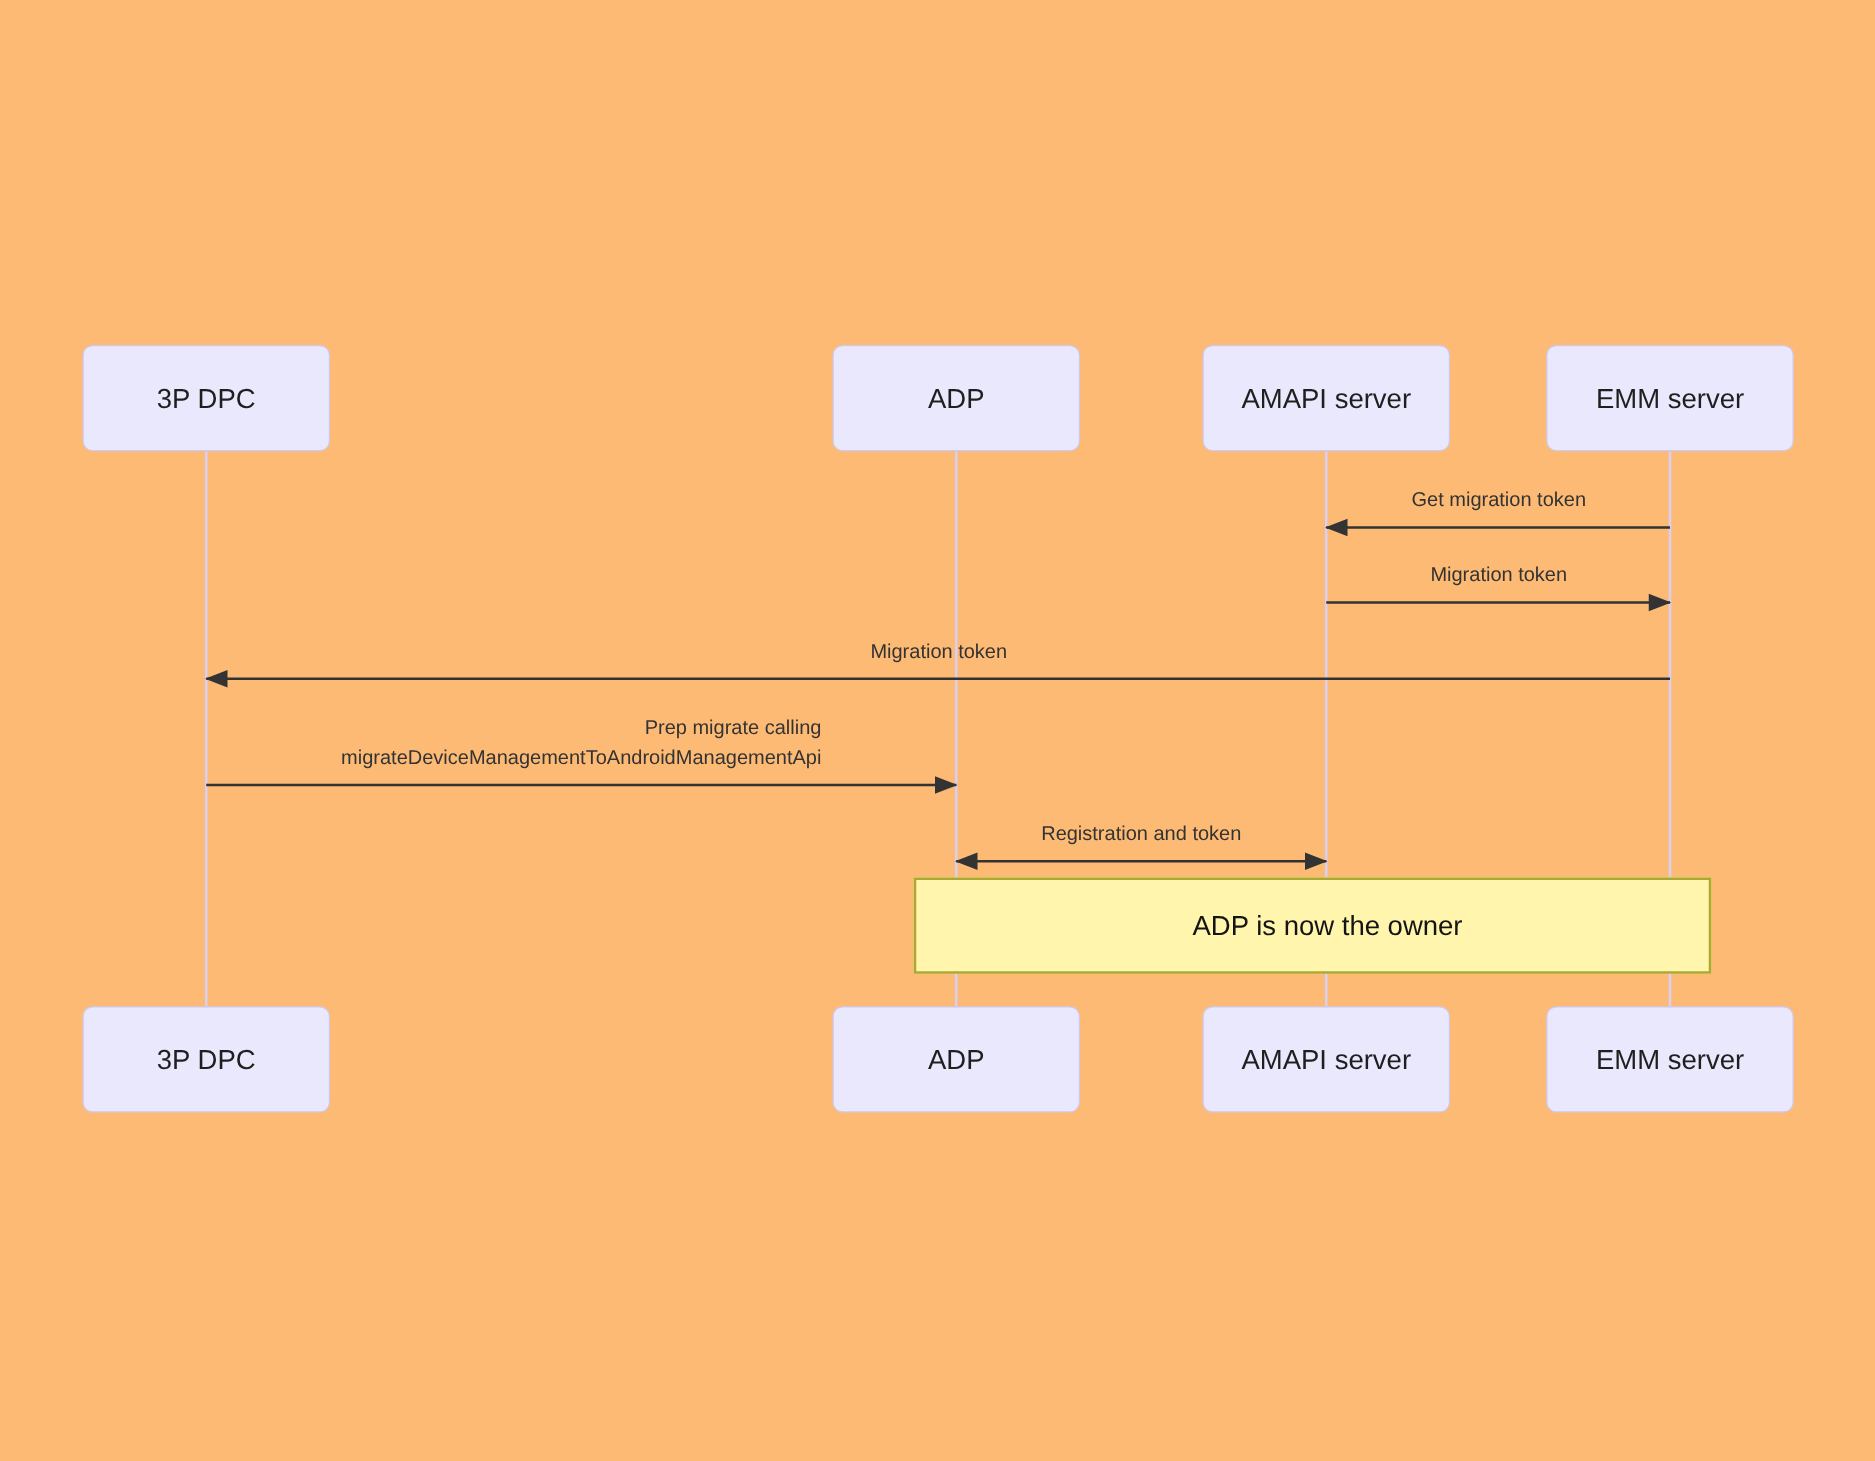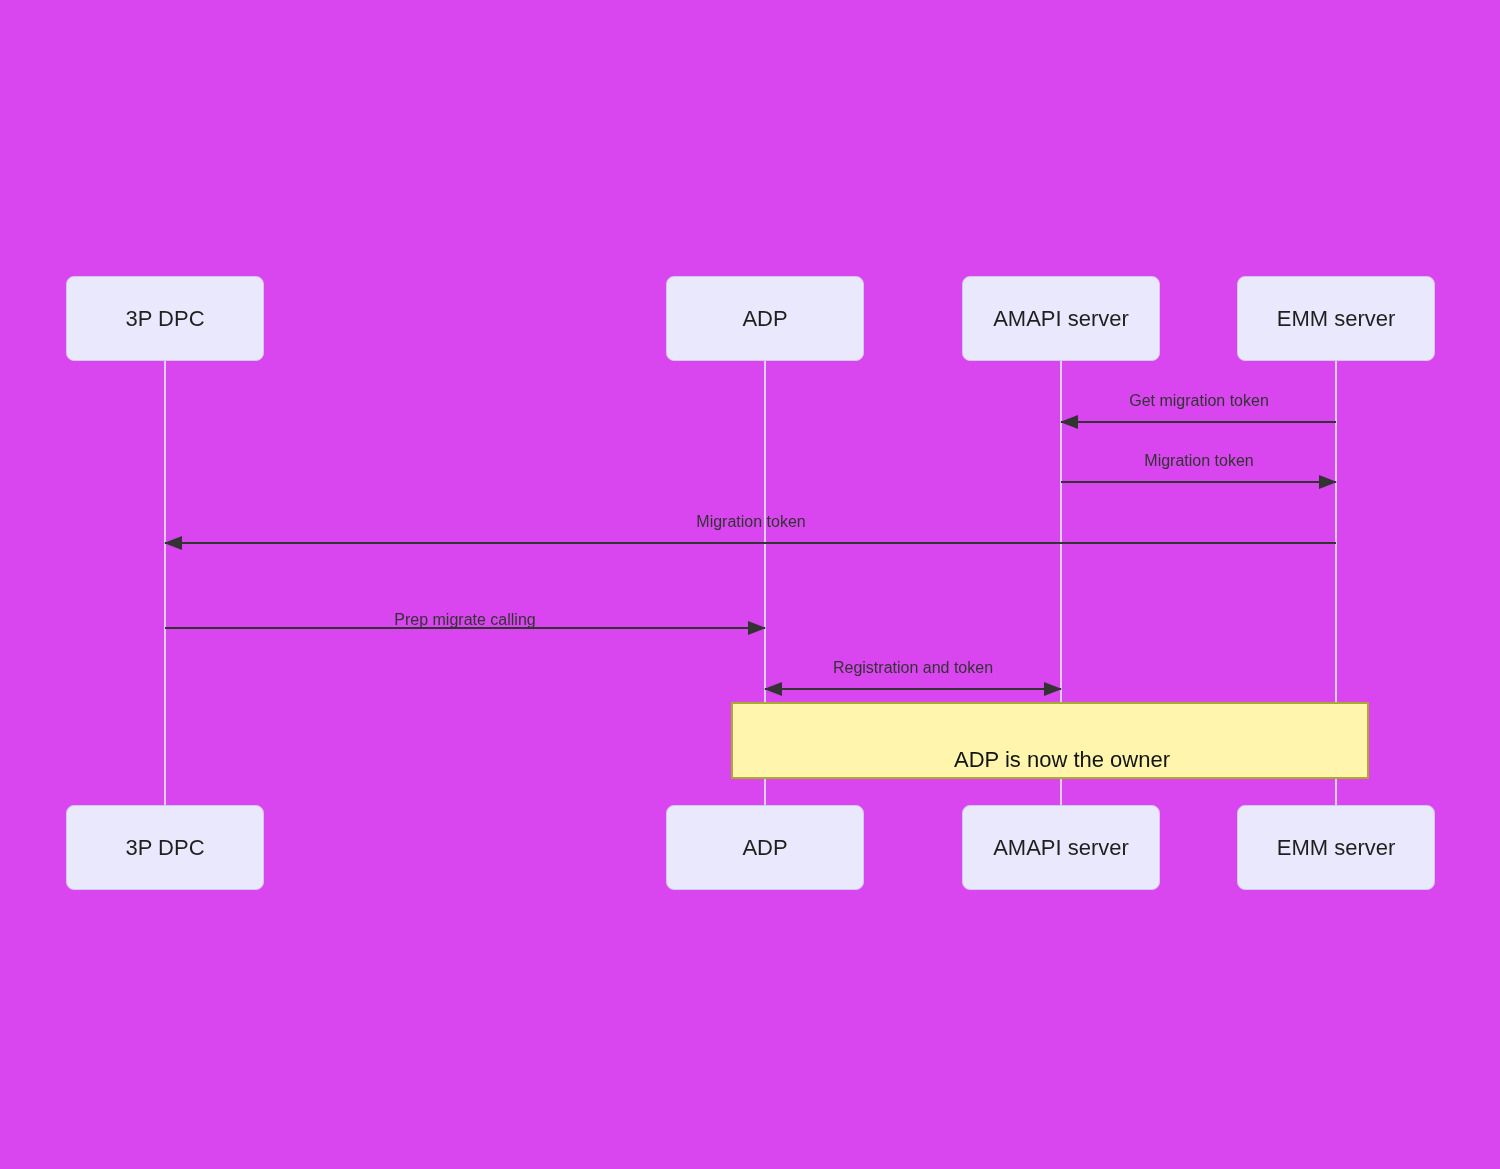--- a/index.html
+++ b/index.html
@@ -5,21 +5,21 @@
   html, body {
     margin: 0;
     padding: 0;
     background: #ffffff;
     font-family: "Liberation Sans", "DejaVu Sans", sans-serif;
   }
   .stage {
     position: relative;
     width: 1500px;
     height: 1169px;
-    background: #d946ef;
+    background: #fdba74;
     overflow: hidden;
   }
   .lifeline {
     position: absolute;
     top: 361px;
     height: 444px;
     width: 2px;
     background: #d8cff2;
   }
   .actor {
@@ -74,21 +74,21 @@
     display: flex;
     flex-direction: row;
     align-items: center;
     justify-content: center;
     font-size: 22px;
     line-height: 25px;
     color: #141414;
     text-align: center;
     padding-left: 24px;
   }
-  .block-line { display: block; margin-top: 37px; }
+  .block-line { display: block; }
 </style>
 </head>
 <body>
 
 <div class="stage">
 
   <div class="lifeline" style="left:164px"></div>
   <div class="lifeline" style="left:764px"></div>
   <div class="lifeline" style="left:1060px"></div>
   <div class="lifeline" style="left:1335px"></div>
@@ -116,20 +116,21 @@
     <span class="ah right"></span>
   </div>
 
   <div class="msg-label" style="left:751px; top:510px">Migration token</div>
   <div class="msg-line" style="left:165px; top:542px; width:1171px">
     <span class="ah left"></span>
   </div>
 
   <div class="msg-label" style="left:465px; top:571px">
     <span class="block-line">Prep migrate calling</span>
+    <span class="block-line">migrateDeviceManagementToAndroidManagementApi</span>
   </div>
   <div class="msg-line" style="left:165px; top:627px; width:600px">
     <span class="ah right"></span>
   </div>
 
   <div class="msg-label" style="left:913px; top:656px">Registration and token</div>
   <div class="msg-line" style="left:765px; top:688px; width:296px">
     <span class="ah left"></span>
     <span class="ah right"></span>
   </div>

